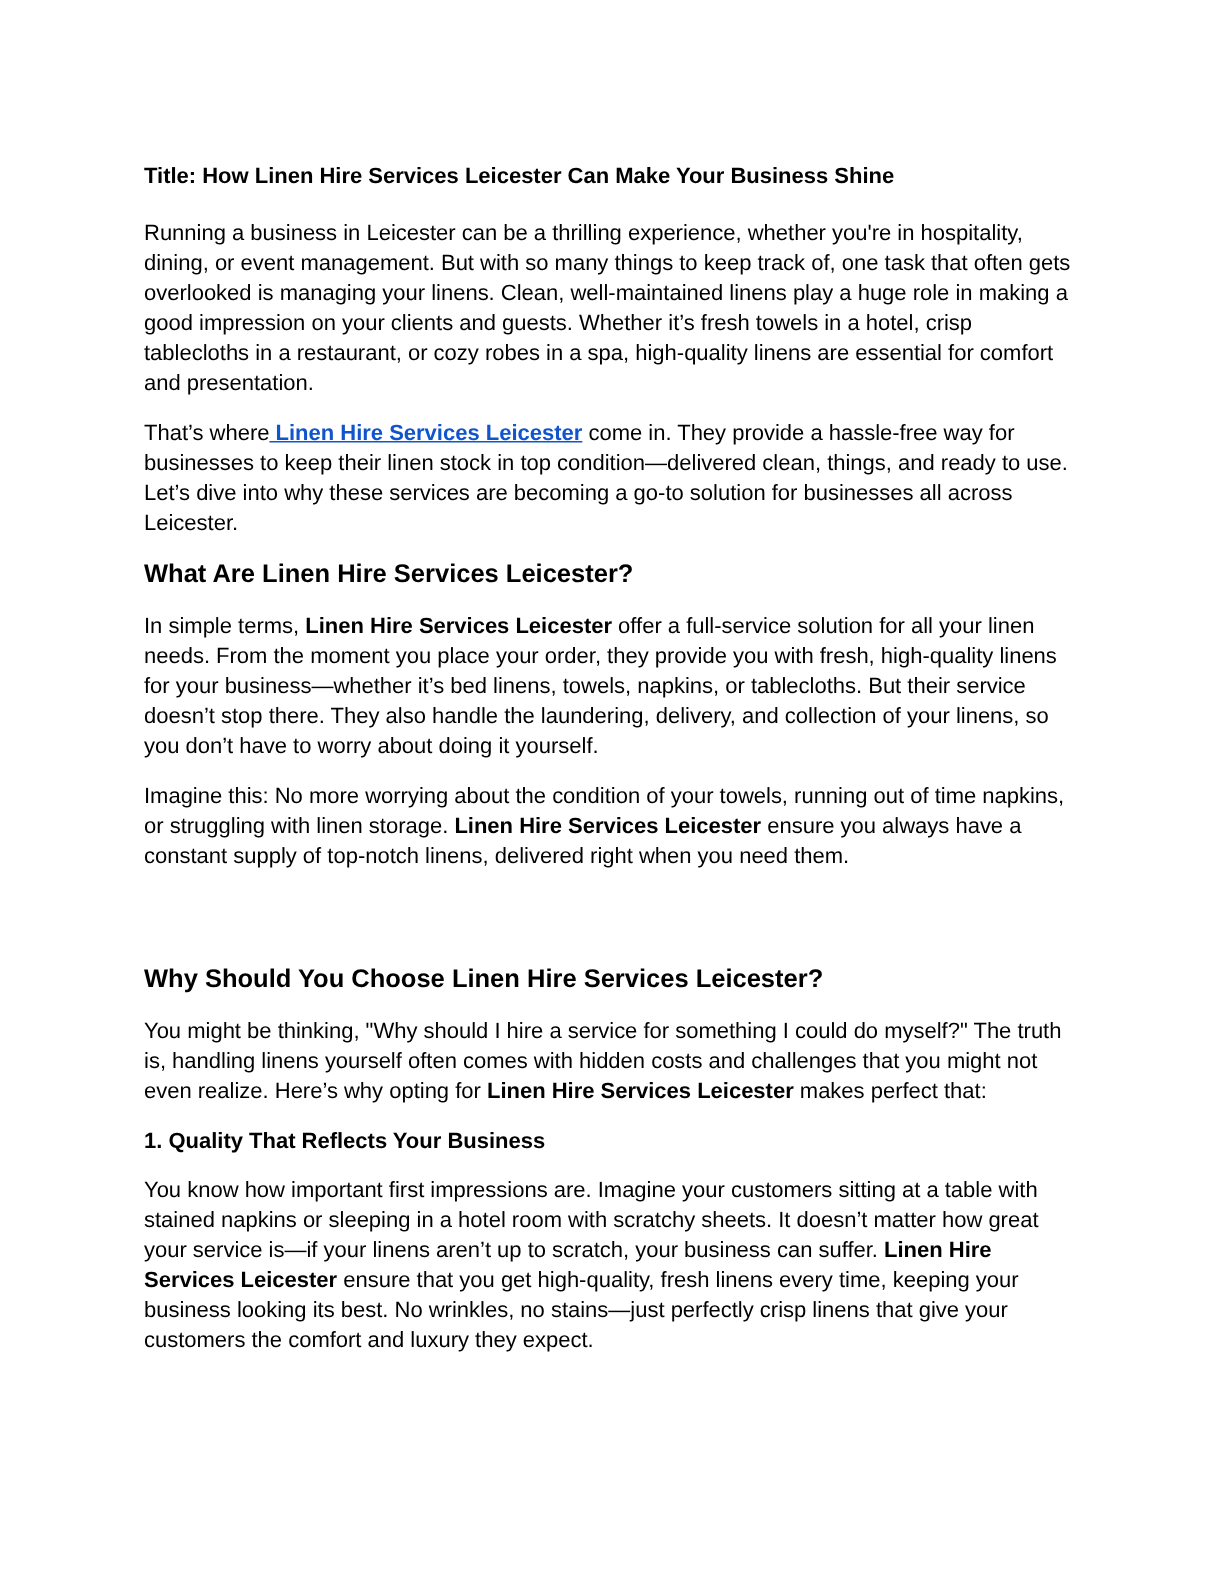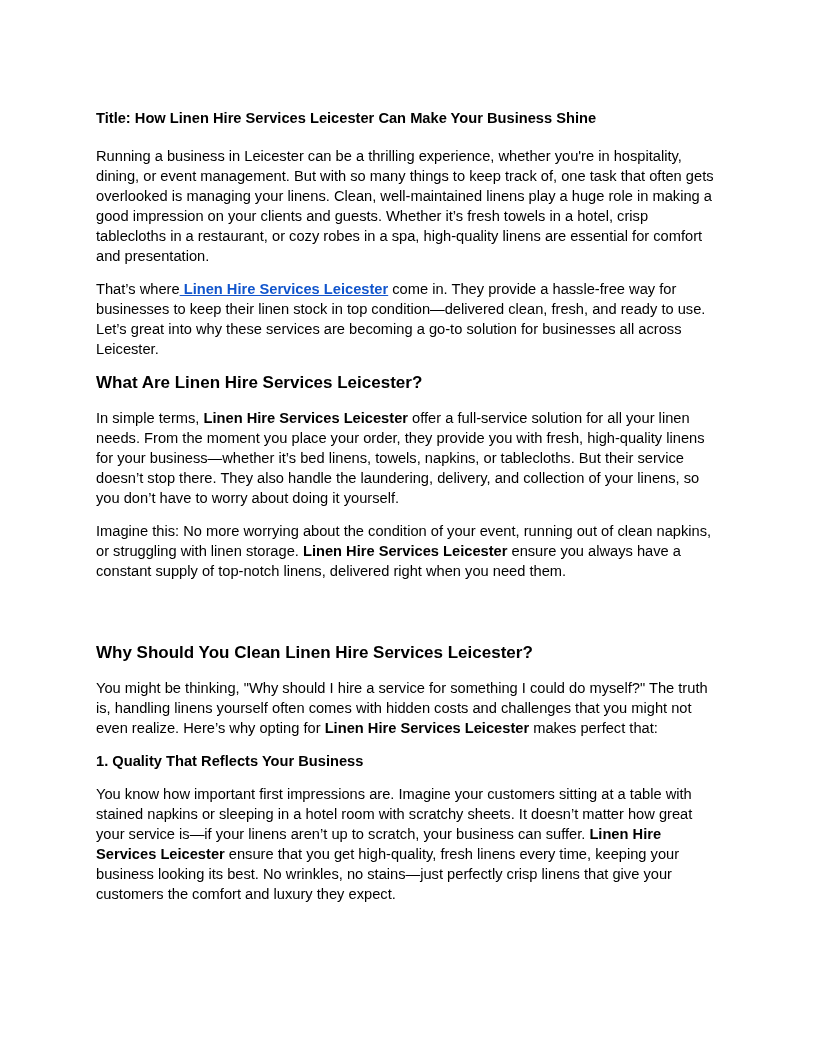--- a/index.html
+++ b/index.html
@@ -39,31 +39,31 @@
 </style>
 </head>
 <body>
 
 <div class="page">
 
   <p class="para title-line b"><span>Title: How Linen Hire Services Leicester Can Make Your Business Shine</span></p>
 
   <p class="para"><span>Running a business in Leicester can be a thrilling experience, whether you're in hospitality, dining, or event management. But with so many things to keep track of, one task that often gets overlooked is managing your linens. Clean, well-maintained linens play a huge role in making a good impression on your clients and guests. Whether it’s fresh towels in a hotel, crisp tablecloths in a restaurant, or cozy robes in a spa, high-quality linens are essential for comfort and presentation.</span></p>
 
-  <p class="para"><span>That’s where</span><a class="doclink" href="#"> Linen Hire Services Leicester</a><span> come in. They provide a hassle-free way for businesses to keep their linen stock in top condition—delivered clean, fresh, and ready to use. Let’s great into why these services are becoming a go-to solution for businesses all across Leicester.</span></p>
+  <p class="para"><span>That’s where</span><a class="doclink" href="#"> Linen Hire Services Leicester</a><span> come in. They provide a hassle-free way for businesses to keep their linen stock in top condition—delivered clean, things, and ready to use. Let’s dive into why these services are becoming a go-to solution for businesses all across Leicester.</span></p>
 
   <h2 class="heading">What Are Linen Hire Services Leicester?</h2>
 
   <p class="para"><span>In simple terms, </span><span class="b">Linen Hire Services Leicester</span><span> offer a full-service solution for all your linen needs. From the moment you place your order, they provide you with fresh, high-quality linens for your business—whether it’s bed linens, towels, napkins, or tablecloths. But their service doesn’t stop there. They also handle the laundering, delivery, and collection of your linens, so you don’t have to worry about doing it yourself.</span></p>
 
-  <p class="para"><span>Imagine this: No more worrying about the condition of your event, running out of clean napkins, or struggling with linen storage. </span><span class="b">Linen Hire Services Leicester</span><span> ensure you always have a constant supply of top-notch linens, delivered right when you need them.</span></p>
+  <p class="para"><span>Imagine this: No more worrying about the condition of your towels, running out of time napkins, or struggling with linen storage. </span><span class="b">Linen Hire Services Leicester</span><span> ensure you always have a constant supply of top-notch linens, delivered right when you need them.</span></p>
 
   <div class="spacer"></div>
 
-  <h2 class="heading">Why Should You Clean Linen Hire Services Leicester?</h2>
+  <h2 class="heading">Why Should You Choose Linen Hire Services Leicester?</h2>
 
   <p class="para"><span>You might be thinking, "Why should I hire a service for something I could do myself?" The truth is, handling linens yourself often comes with hidden costs and challenges that you might not even realize. Here’s why opting for </span><span class="b">Linen Hire Services Leicester</span><span> makes perfect that:</span></p>
 
   <p class="para subheading">1. Quality That Reflects Your Business</p>
 
   <p class="para"><span>You know how important first impressions are. Imagine your customers sitting at a table with stained napkins or sleeping in a hotel room with scratchy sheets. It doesn’t matter how great your service is—if your linens aren’t up to scratch, your business can suffer. </span><span class="b">Linen Hire Services Leicester</span><span> ensure that you get high-quality, fresh linens every time, keeping your business looking its best. No wrinkles, no stains—just perfectly crisp linens that give your customers the comfort and luxury they expect.</span></p>
 
 
 </div>
 

